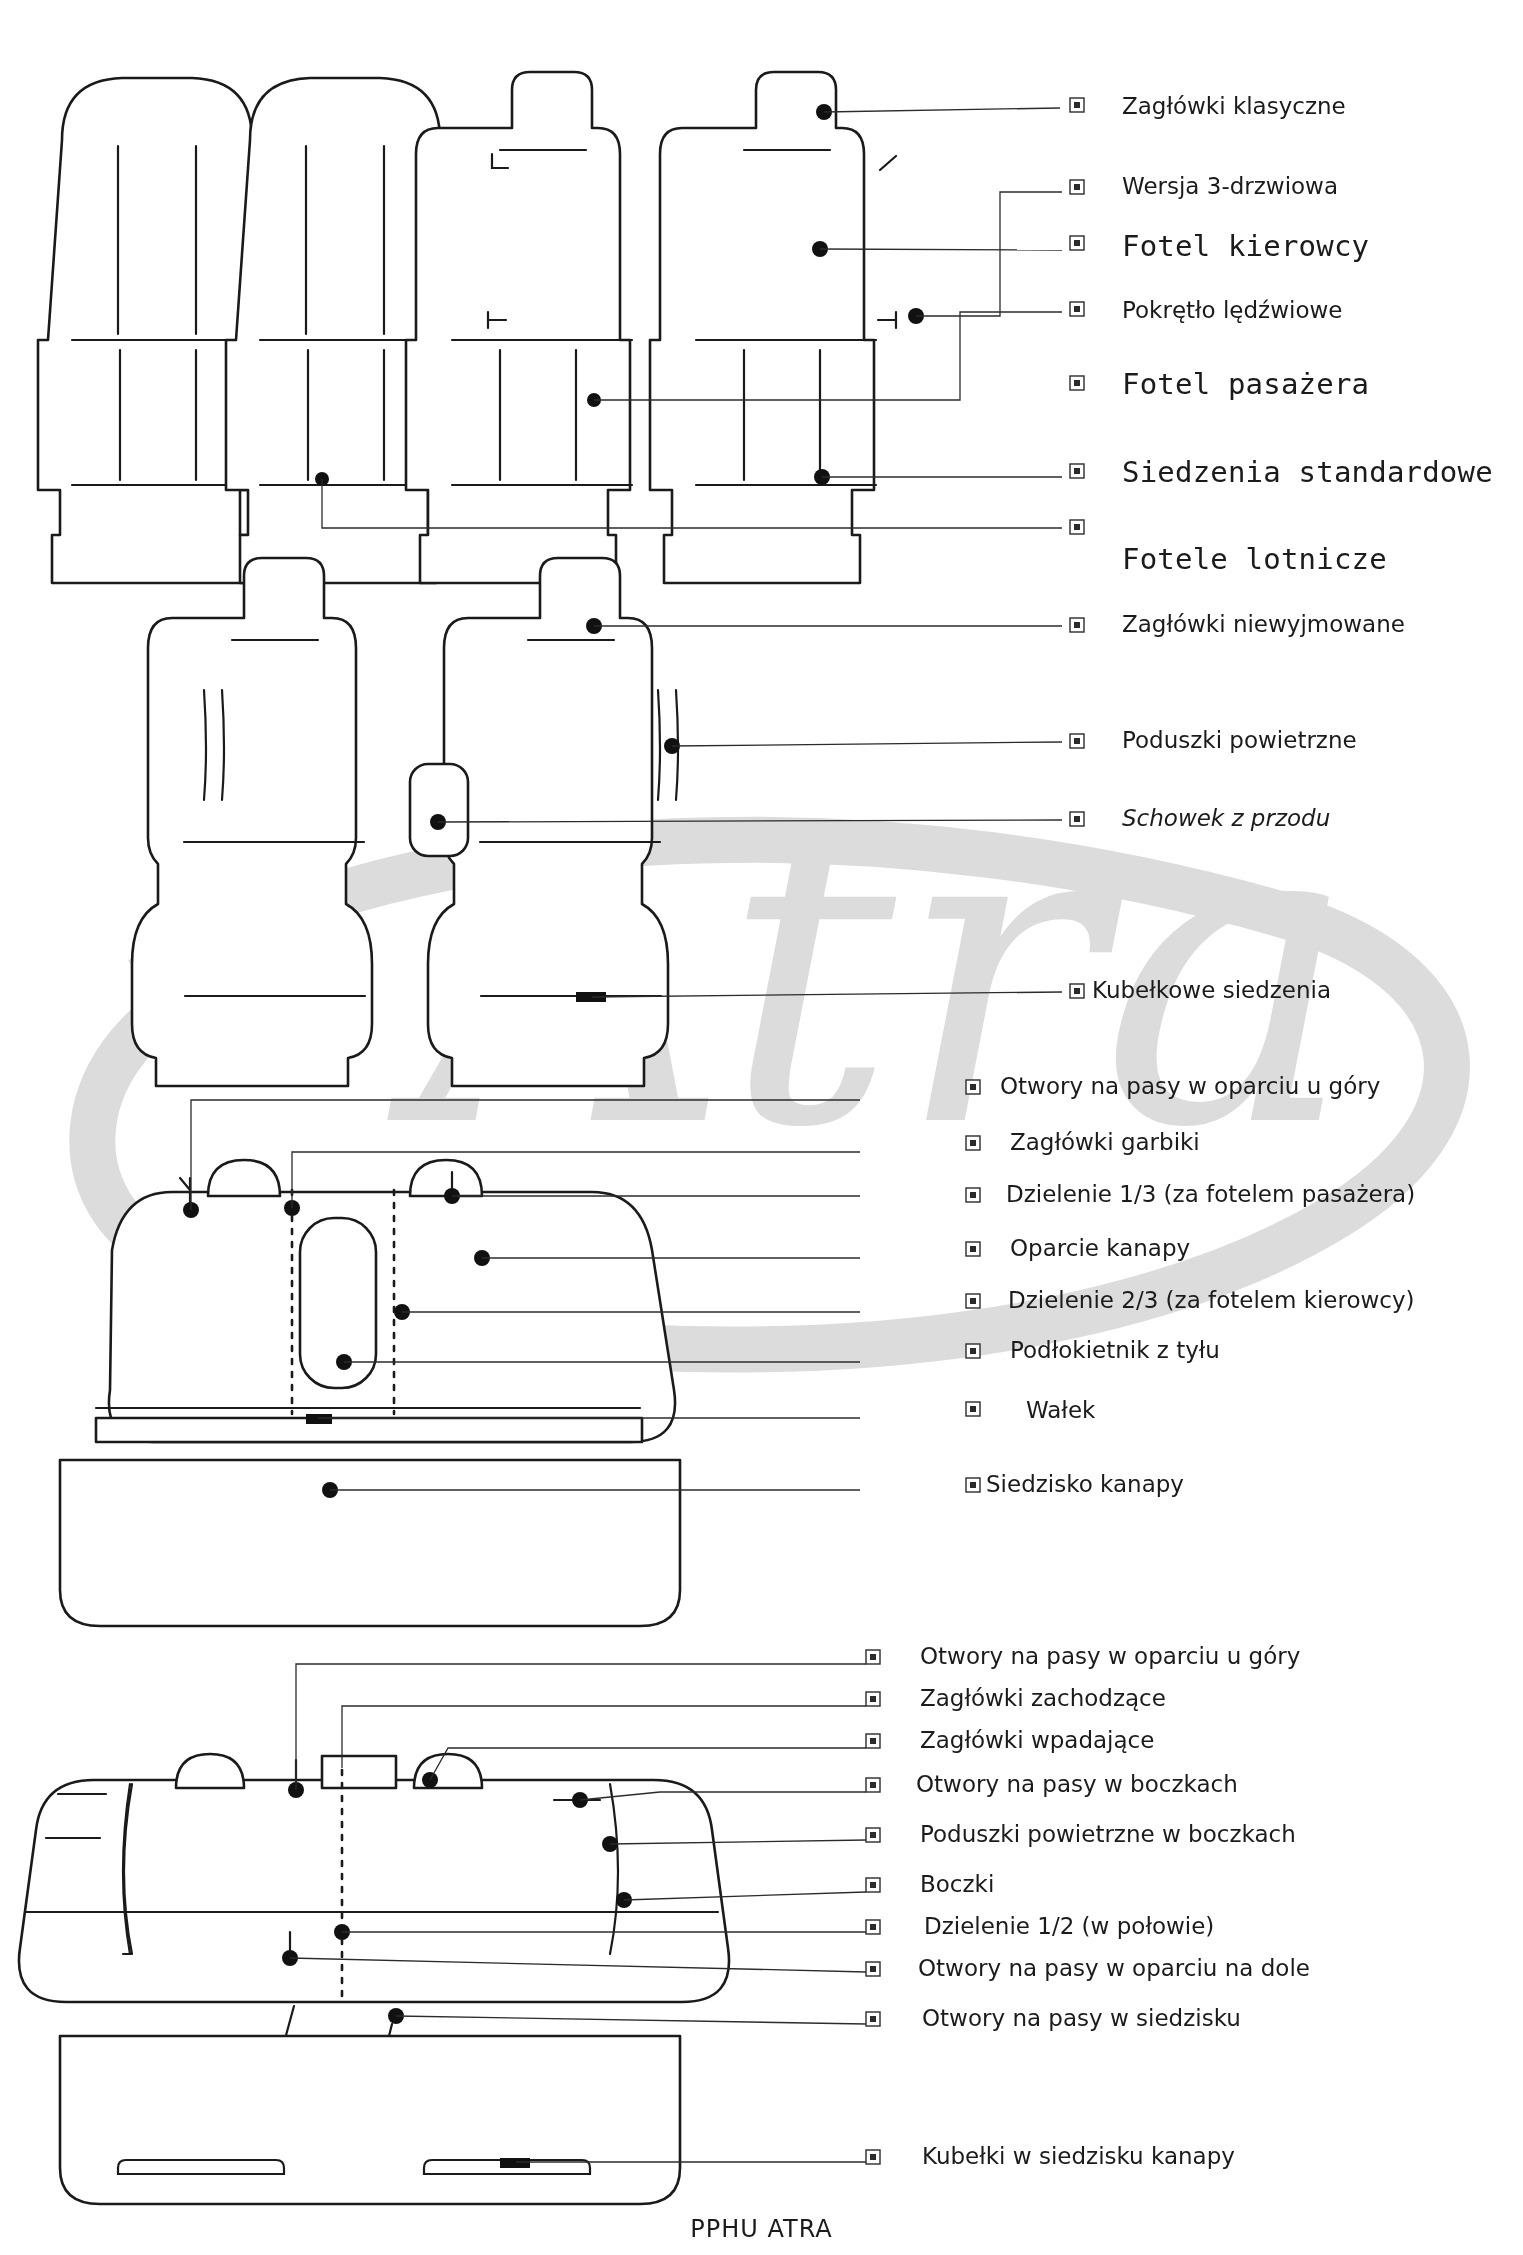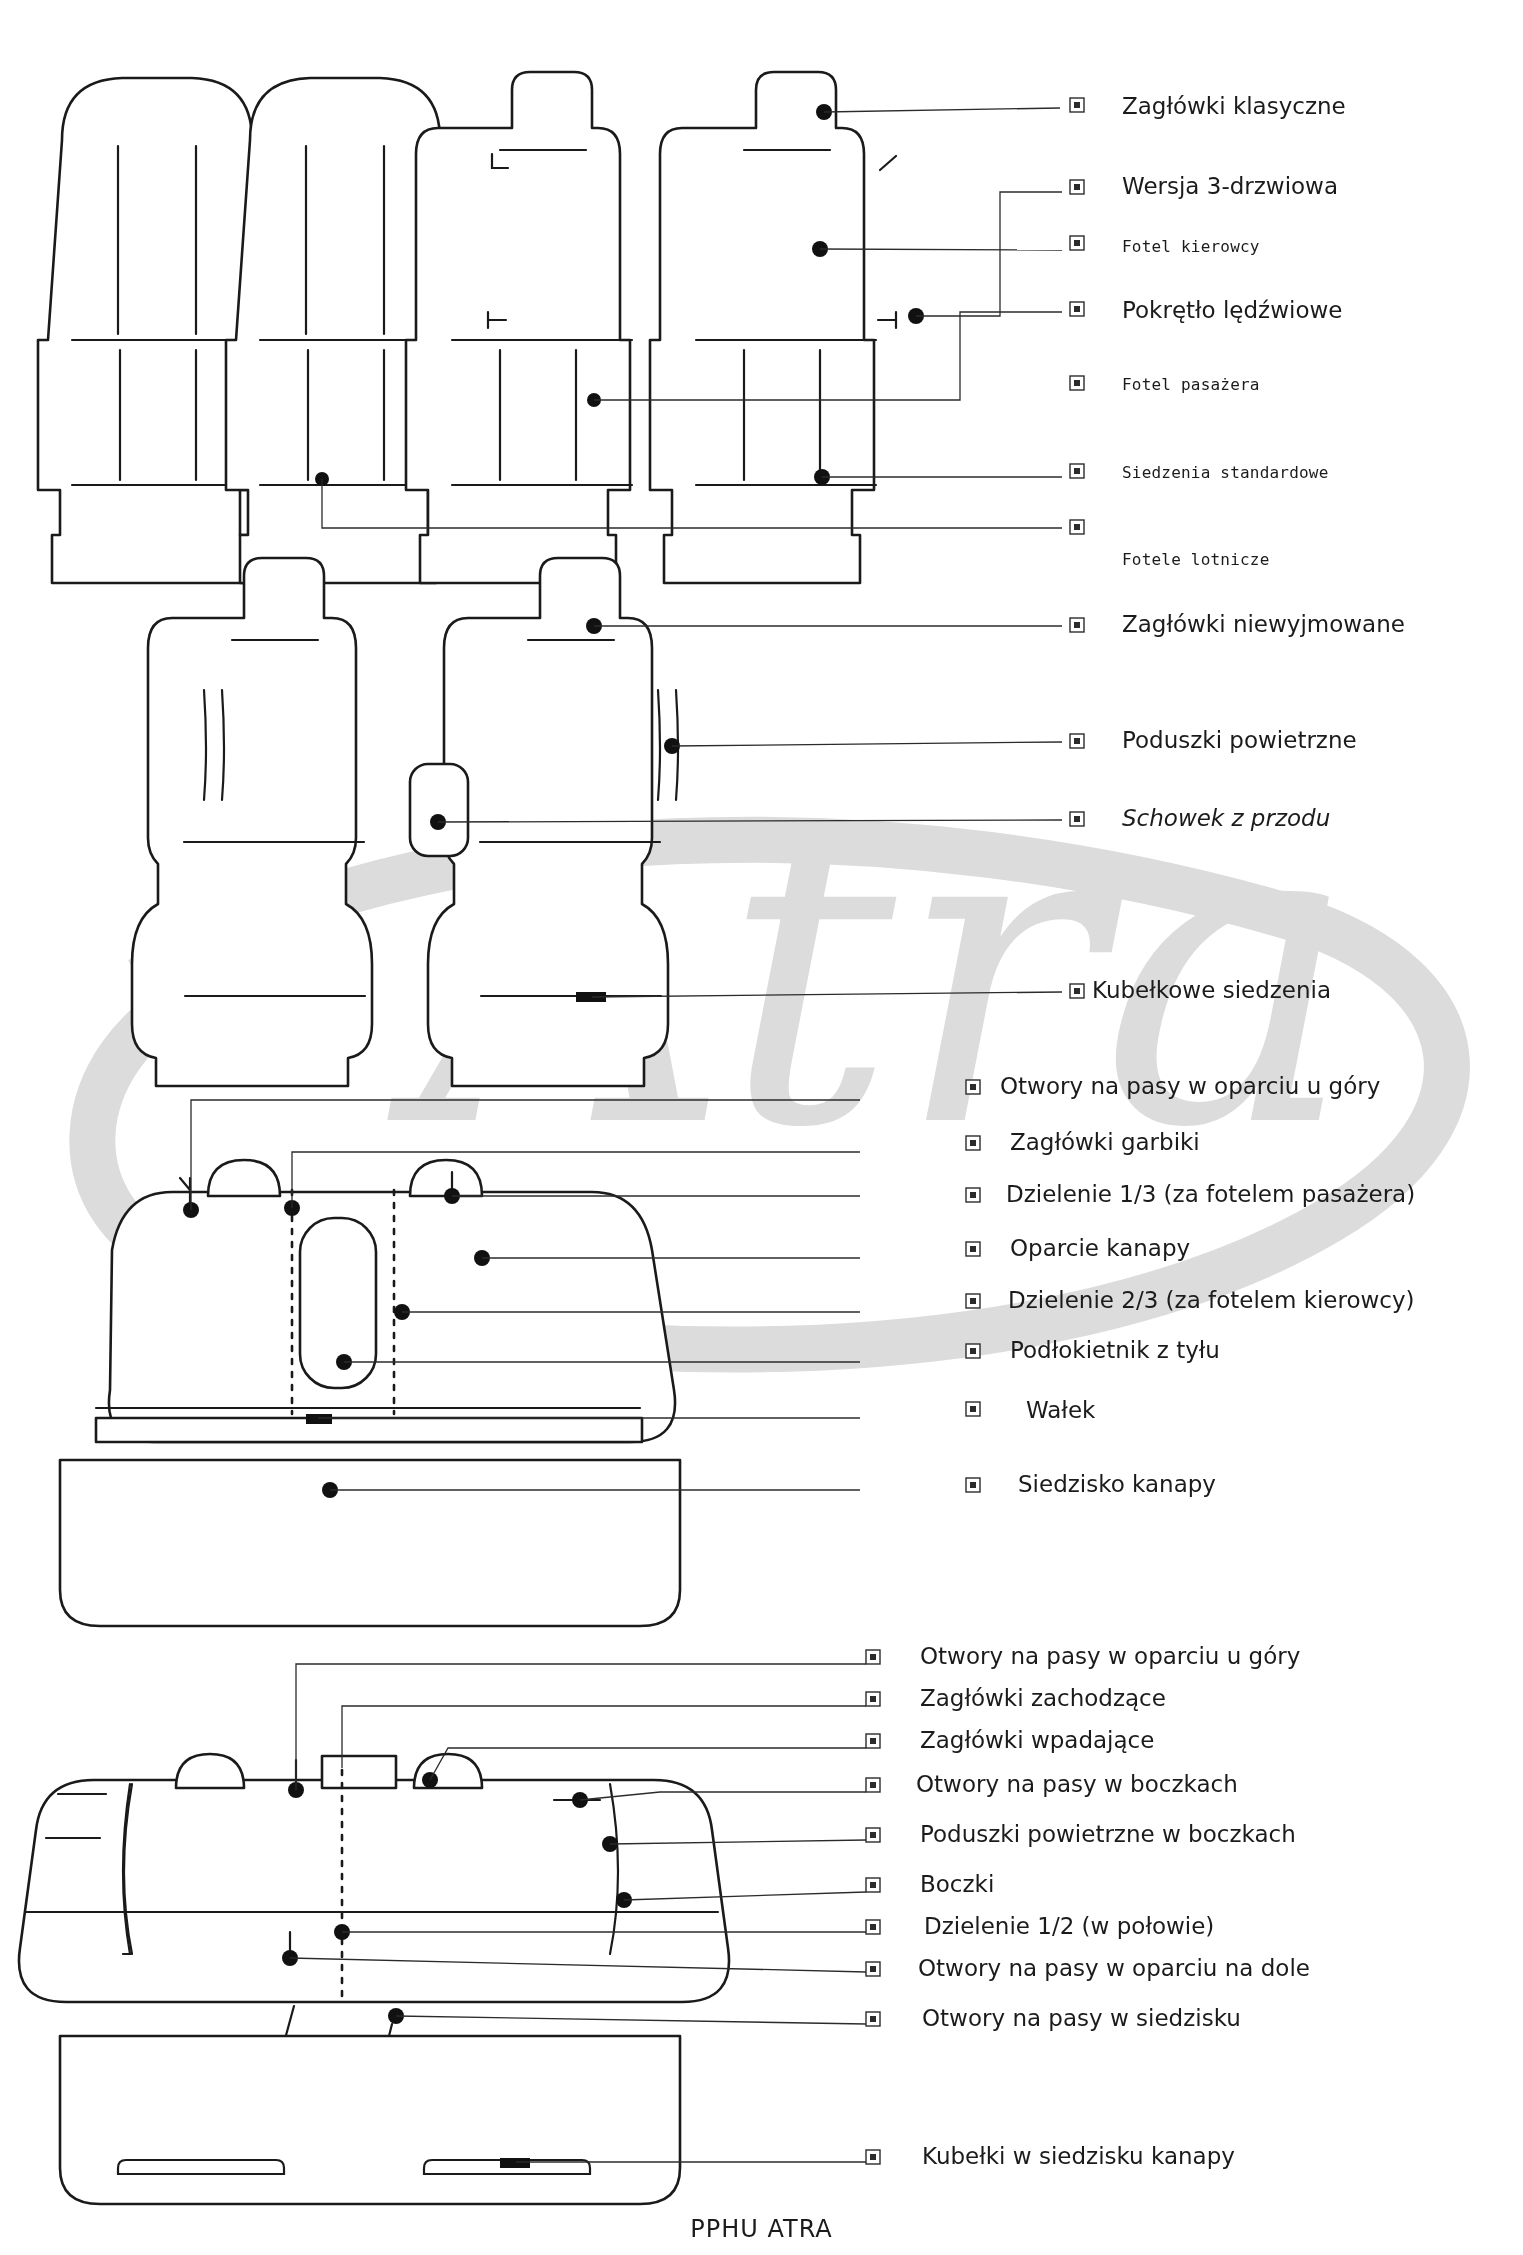--- a/index.html
+++ b/index.html
@@ -87,21 +87,21 @@
   }
   .label {
     position: absolute;
     white-space: nowrap;
     color: #1b1b1b;
     font-size: 23px;
     line-height: 29px;
   }
   .label.mono {
     font-family: "DejaVu Sans Mono", monospace;
-    font-size: 16px;
+    font-size: 29px;
     letter-spacing: 0.2px;
   }
   .footer {
     position: absolute;
     left: 0;
     top: 2215px;
     width: 1523px;
     text-align: center;
     font-family: "DejaVu Sans", sans-serif;
     font-size: 24px;
@@ -380,21 +380,21 @@
     <div class="label" style="left:1122px; top:804px;font-style:italic;">Schowek z przodu</div>
     <div class="label" style="left:1092px; top:976px;">Kubełkowe siedzenia</div>
 
     <div class="label" style="left:1000px; top:1072px;">Otwory na pasy w oparciu u góry</div>
     <div class="label" style="left:1010px; top:1128px;">Zagłówki garbiki</div>
     <div class="label" style="left:1006px; top:1180px;">Dzielenie 1/3 (za fotelem pasażera)</div>
     <div class="label" style="left:1010px; top:1234px;">Oparcie kanapy</div>
     <div class="label" style="left:1008px; top:1286px;">Dzielenie 2/3 (za fotelem kierowcy)</div>
     <div class="label" style="left:1010px; top:1336px;">Podłokietnik z tyłu</div>
     <div class="label" style="left:1026px; top:1396px;">Wałek</div>
-    <div class="label" style="left:1018px; top:1470px;">Siedzisko kanapy</div>
+    <div class="label" style="left:986px; top:1470px;">Siedzisko kanapy</div>
 
     <div class="label" style="left:920px; top:1642px;">Otwory na pasy w oparciu u góry</div>
     <div class="label" style="left:920px; top:1684px;">Zagłówki zachodzące</div>
     <div class="label" style="left:920px; top:1726px;">Zagłówki wpadające</div>
     <div class="label" style="left:916px; top:1770px;">Otwory na pasy w boczkach</div>
     <div class="label" style="left:920px; top:1820px;">Poduszki powietrzne w boczkach</div>
     <div class="label" style="left:920px; top:1870px;">Boczki</div>
     <div class="label" style="left:924px; top:1912px;">Dzielenie 1/2 (w połowie)</div>
     <div class="label" style="left:918px; top:1954px;">Otwory na pasy w oparciu na dole</div>
     <div class="label" style="left:922px; top:2004px;">Otwory na pasy w siedzisku</div>

